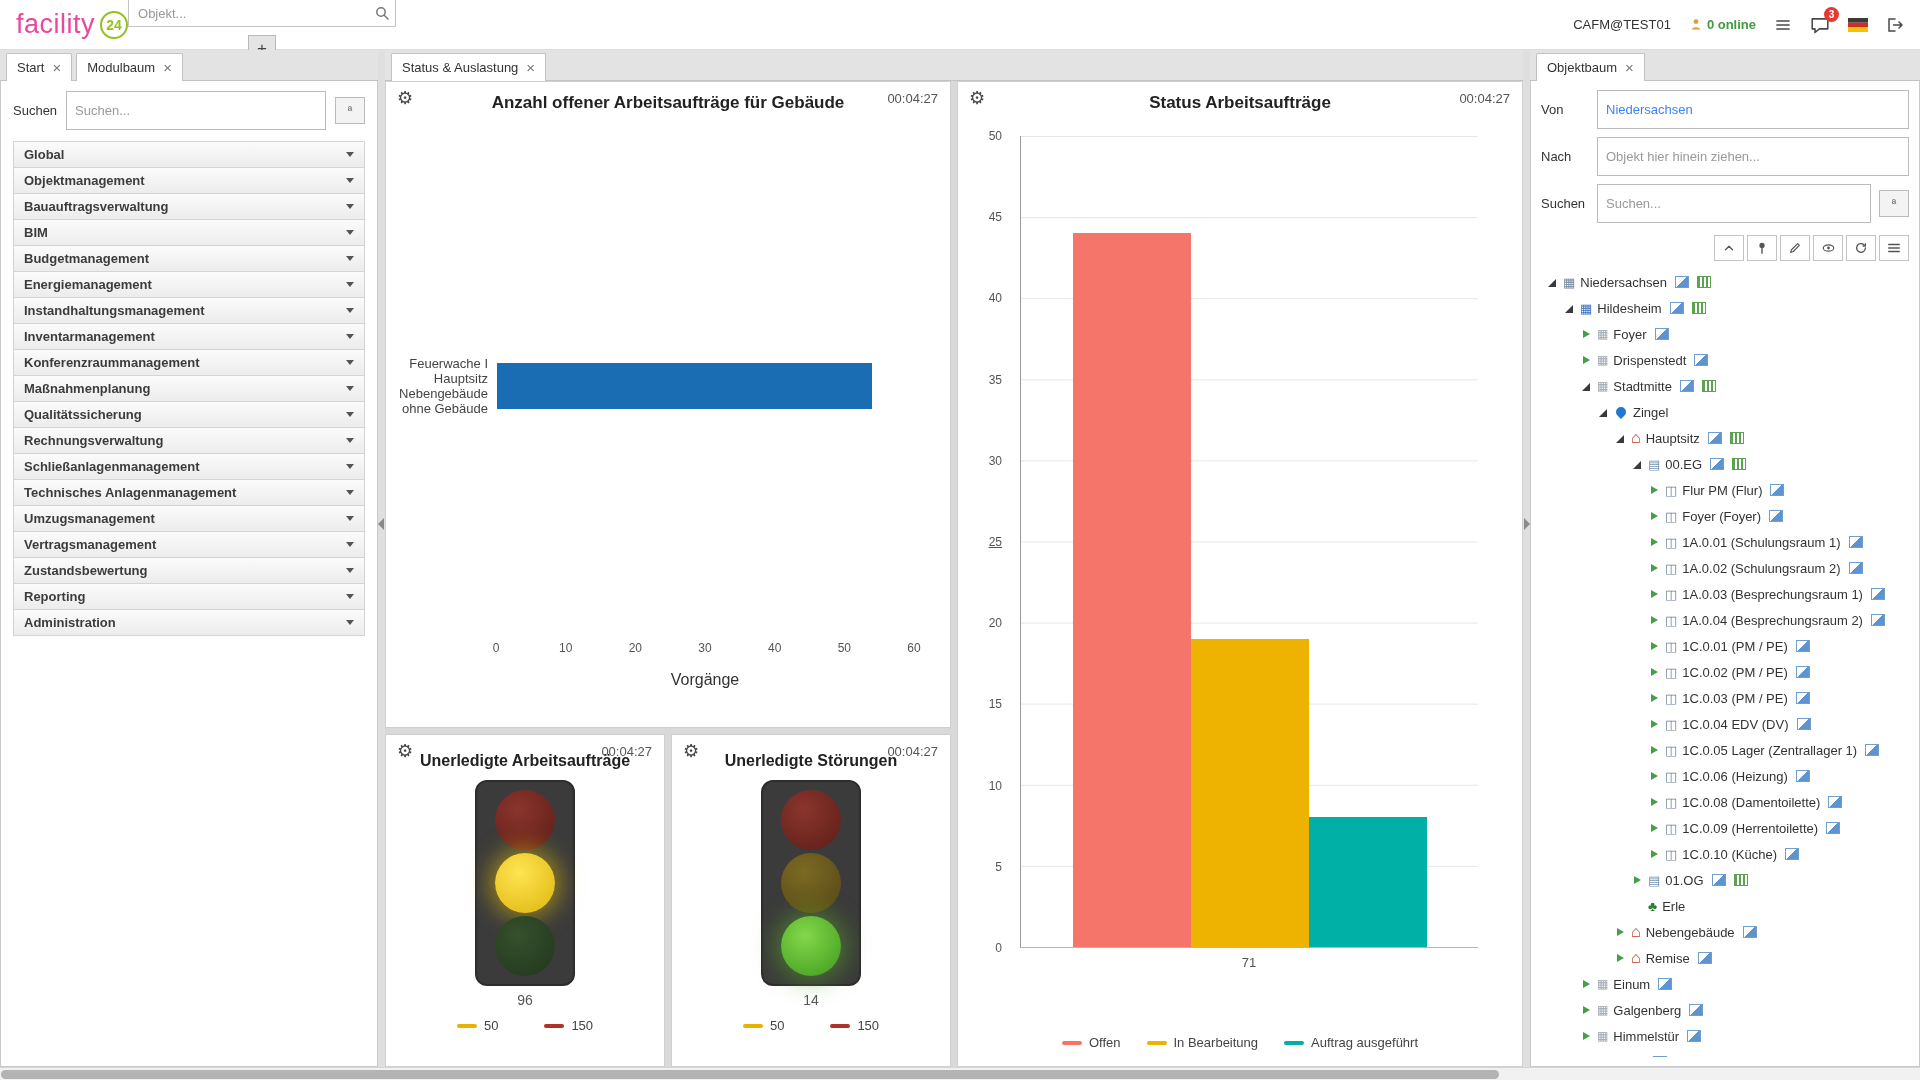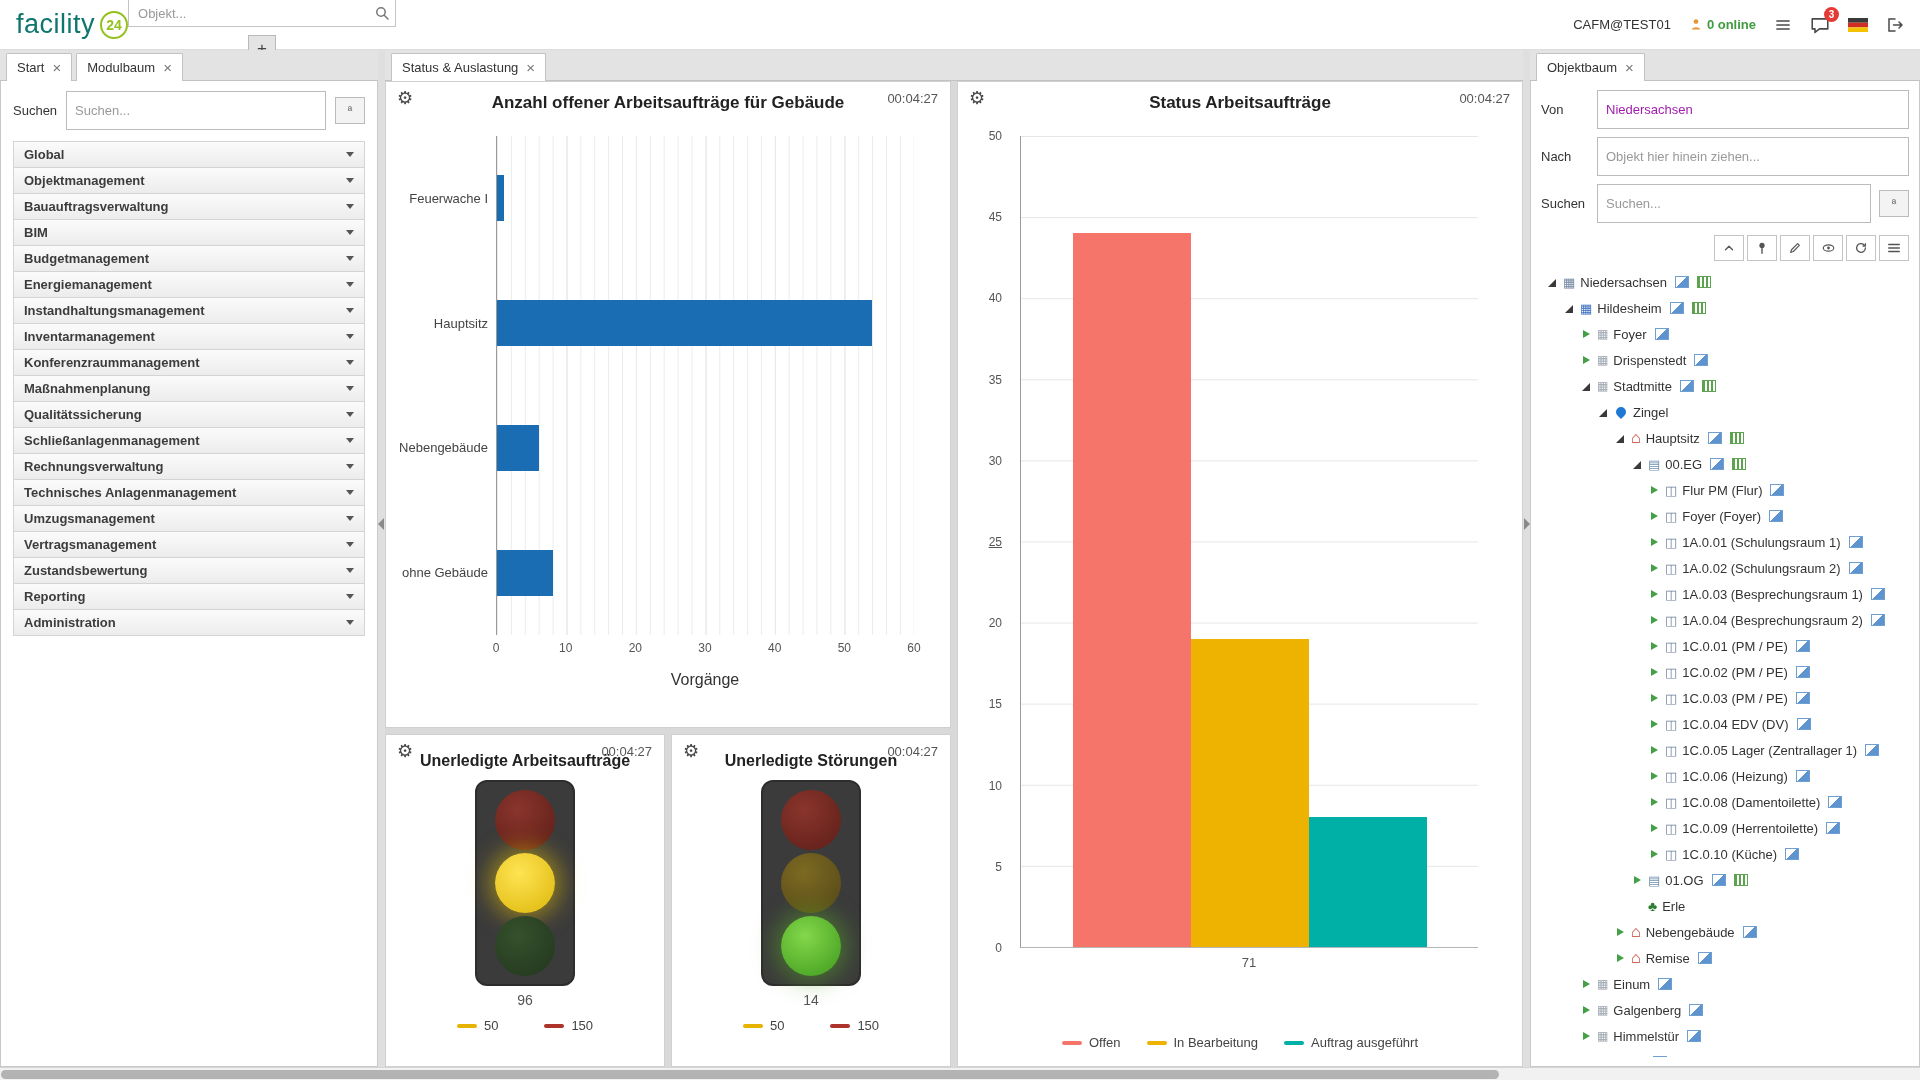--- a/index.html
+++ b/index.html
@@ -2,21 +2,21 @@
 <html><head>
 <meta charset="utf-8">
 <style>
   * { box-sizing: border-box; margin: 0; padding: 0; }
   html,body { width:1920px; height:1080px; overflow:hidden; }
   body { font-family:"Liberation Sans", sans-serif; font-size:13px; color:#333; background:#dfdfdf; }
 
   
   .topbar { height:50px; background:#fff; border-bottom:1px solid #ddd; display:flex; align-items:center; padding:0 16px; }
   .logo { display:flex; align-items:center; gap:5px; }
-  .logo-text { font-size:27px; color:#0f766e; letter-spacing:.5px; }
+  .logo-text { font-size:27px; color:#ec4899; letter-spacing:.5px; }
   .logo-badge { border:2px solid #95c11f; color:#95c11f; font-weight:bold; font-size:14px; border-radius:50%; width:28px; height:28px; display:flex; align-items:center; justify-content:center; }
   .top-controls { display:flex; align-items:center; gap:8px;flex-direction:column; }
   .combo { width:268px; height:28px; border:1px solid #c4c4c4; background:#fff; display:flex; align-items:center; cursor:pointer; }
   .combo-text { flex:1; padding:0 9px; color:#999; }
   .combo-arrow { width:24px; height:26px; background:#f0f0f0; border-left:1px solid #c4c4c4; display:flex; align-items:center; justify-content:center; }
   .combo-arrow::after { content:""; border-left:4px solid transparent; border-right:4px solid transparent; border-top:5px solid #555; }
   .search-box { width:268px; height:28px; border:1px solid #c4c4c4; background:#fff; display:flex; align-items:center; }
   .search-box input { flex:1; border:none; outline:none; padding:0 9px; font:inherit; color:#333; }
   .search-box input::placeholder { color:#999; }
   .mag { width:26px; display:flex; align-items:center; justify-content:center; cursor:pointer; }
@@ -40,38 +40,38 @@
   .right-col { width:390px; display:flex; flex-direction:column; }
   .panel-body { flex:1; background:#fff; border:1px solid #c9c9c9; border-top:none; overflow:hidden; }
 
   .panel-handle { position:absolute; top:46%; width:0; height:0; z-index:5; cursor:pointer; }
   .handle-left  { left:-7px; border-top:6px solid transparent; border-bottom:6px solid transparent; border-right:6px solid #8a8a8a; }
   .handle-right { right:-7px; border-top:6px solid transparent; border-bottom:6px solid transparent; border-left:6px solid #8a8a8a; }
 
   
   .search-row { display:flex; align-items:center; gap:9px; padding:10px 12px; }
   .lbl { color:#333; flex:none; }
-  .search-row input, .form-row input { flex:1; height:39px; border:1px solid #bbb; padding:17px 8px; font:inherit; color:#a21caf; min-width:0; }
+  .search-row input, .form-row input { flex:1; height:39px; border:1px solid #bbb; padding:17px 8px; font:inherit; color:#3b82f6; min-width:0; }
   .search-row input::placeholder, .form-row input::placeholder { color:#999; }
   .opt-btn { width:30px; height:27px; background:#f3f3f3; border:1px solid #bbb; color:#666; font-size:12px; cursor:pointer; flex:none; }
   .module-list { margin:2px 12px 0; }
   .module-row { display:flex; justify-content:space-between; align-items:center; height:27px; padding:0 10px; background:linear-gradient(#fbfbfb,#ececec); border:1px solid #d4d4d4; margin-top:-1px; font-weight:bold; color:#3c3c3c; cursor:pointer; }
   .module-row .chev { width:0; height:0; border-left:4px solid transparent; border-right:4px solid transparent; border-top:5px solid #555; }
 
   
   .center-body { flex:1; min-height:0; display:grid; grid-template-columns:1fr 1fr; grid-template-rows:1fr 333px; gap:6px; background:#d9d9d9; }
   .card { position:relative; background:#fff; border:1px solid #d0d0d0; overflow:hidden; }
   .card-hbar { grid-column:1; grid-row:1; }
   .bottom-pair { grid-column:1; grid-row:2; display:grid; grid-template-columns:1fr 1fr; gap:6px; }
   .card-vbar { grid-column:2; grid-row:1 / 3; }
   .gear { position:absolute; top:7px; left:11px; font-size:18px; color:#4a4a4a; cursor:pointer; line-height:1; }
   .timer { position:absolute; top:9px; right:12px; font-size:13px; color:#555; }
   .chart-title { text-align:center; font-weight:bold; font-size:17px; color:#222; margin-top:11px; }
 
-  .hbar-wrap { position:absolute; top:54px; left:4px; right:36px; bottom:92px; display:flex; }
+  .hbar-wrap { position:absolute; top:54px; left:4px; right:36px; bottom:92px; display:flex;align-items:center; }
   .hbar-labels { width:106px; display:flex; flex-direction:column; }
   .hbar-cat { flex:1; display:flex; align-items:center; justify-content:flex-end; padding-right:8px; font-size:13px; color:#444; }
   .hbar-rows { flex:1; position:relative; border-left:1px solid #9a9a9a;
     background-image:linear-gradient(to right,#ececec 1px,transparent 1px),linear-gradient(to right,#e0e0e0 1px,transparent 1px);
     background-size:calc(100%/30) 100%, calc(100%/6) 100%;
     display:flex; flex-direction:column; }
   .hbar-band { flex:1; position:relative; }
   .hbar-bar { position:absolute; left:0; top:50%; transform:translateY(-50%); height:46px; }
   .hbar-ticks { position:absolute; bottom:70px; left:110px; right:36px; height:16px; }
   .hbar-ticks span { position:absolute; transform:translateX(-50%); font-size:12px; color:#555; }
@@ -243,25 +243,25 @@
           </div>
           <div class="module-row">
             <span>Maßnahmenplanung</span>
             <span class="chev"></span>
           </div>
           <div class="module-row">
             <span>Qualitätssicherung</span>
             <span class="chev"></span>
           </div>
           <div class="module-row">
+            <span>Rechnungsverwaltung</span>
+            <span class="chev"></span>
+          </div>
+          <div class="module-row">
             <span>Schließanlagenmanagement</span>
-            <span class="chev"></span>
-          </div>
-          <div class="module-row">
-            <span>Rechnungsverwaltung</span>
             <span class="chev"></span>
           </div>
           <div class="module-row">
             <span>Technisches Anlagenmanagement</span>
             <span class="chev"></span>
           </div>
           <div class="module-row">
             <span>Umzugsmanagement</span>
             <span class="chev"></span>
           </div>

